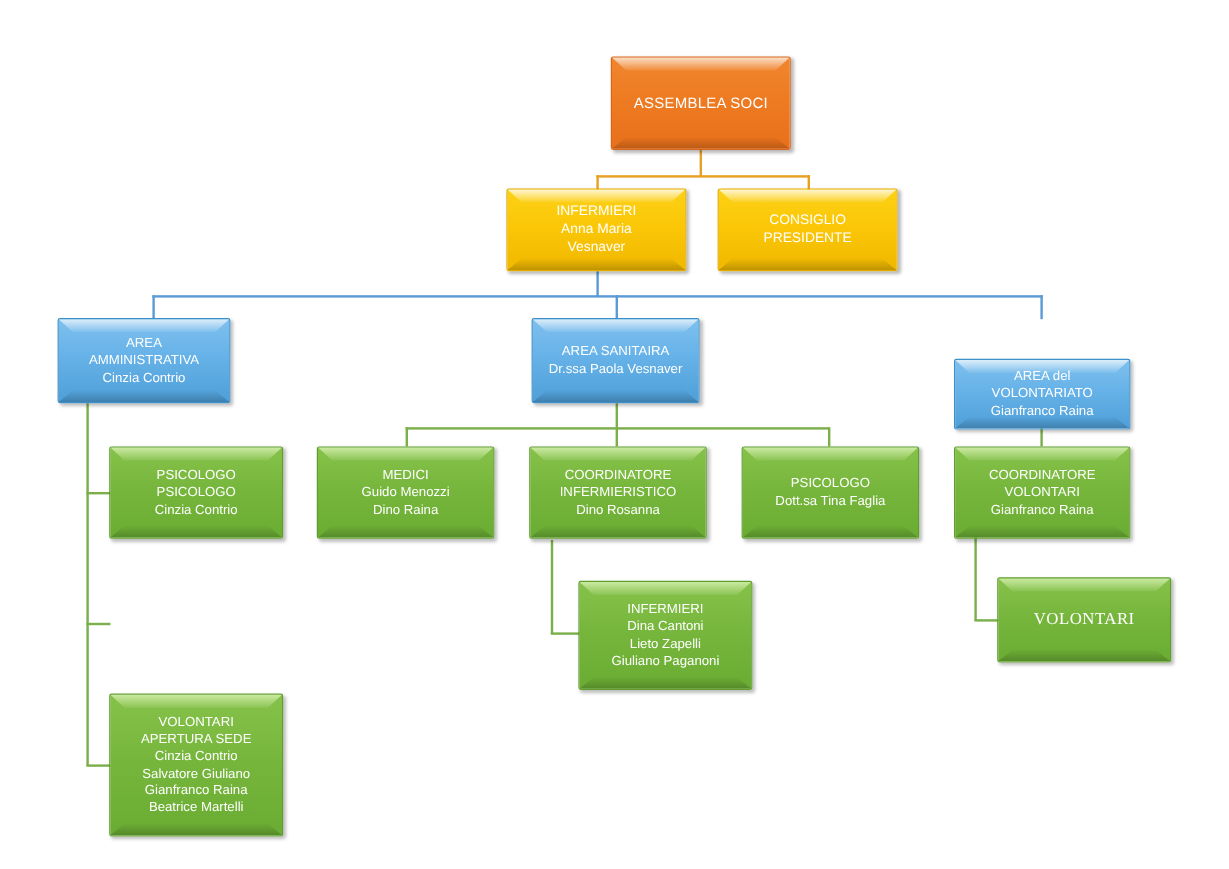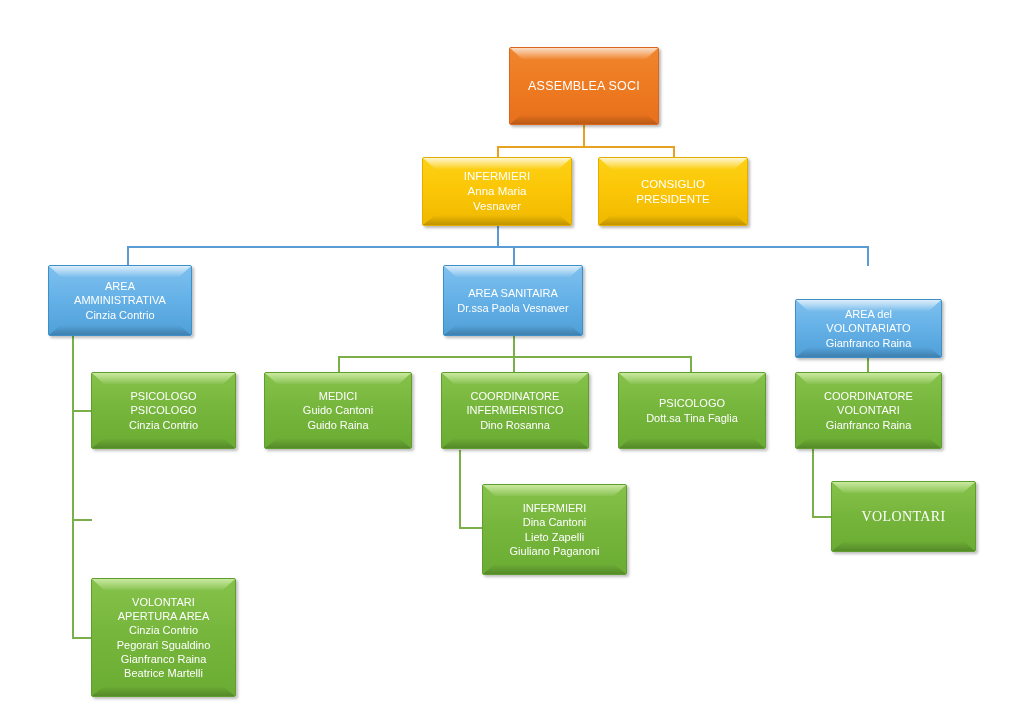--- a/index.html
+++ b/index.html
@@ -202,33 +202,33 @@
       <span class="ln">PSICOLOGO</span>
       <span class="ln">PSICOLOGO</span>
       <span class="ln">Cinzia Contrio</span>
     </div>
   </div>
 
 
   <div class="node n-green" style="left:91px; top:578px; width:145px; height:119px;">
     <div class="lines">
       <span class="ln">VOLONTARI</span>
-      <span class="ln">APERTURA AREA</span>
+      <span class="ln">APERTURA SEDE</span>
       <span class="ln">Cinzia Contrio</span>
-      <span class="ln">Pegorari Sgualdino</span>
+      <span class="ln">Salvatore Giuliano</span>
       <span class="ln">Gianfranco Raina</span>
       <span class="ln">Beatrice Martelli</span>
     </div>
   </div>
 
   <div class="node n-green" style="left:264px; top:372px; width:148px; height:77px;text-align:center;">
     <div class="lines">
       <span class="ln">MEDICI</span>
-      <span class="ln">Guido Cantoni</span>
-      <span class="ln">Guido Raina</span>
+      <span class="ln">Guido Menozzi</span>
+      <span class="ln">Dino Raina</span>
     </div>
   </div>
 
   <div class="node n-green" style="left:441px; top:372px; width:148px; height:77px;">
     <div class="lines">
       <span class="ln">COORDINATORE</span>
       <span class="ln">INFERMIERISTICO</span>
       <span class="ln">Dino Rosanna</span>
     </div>
   </div>

